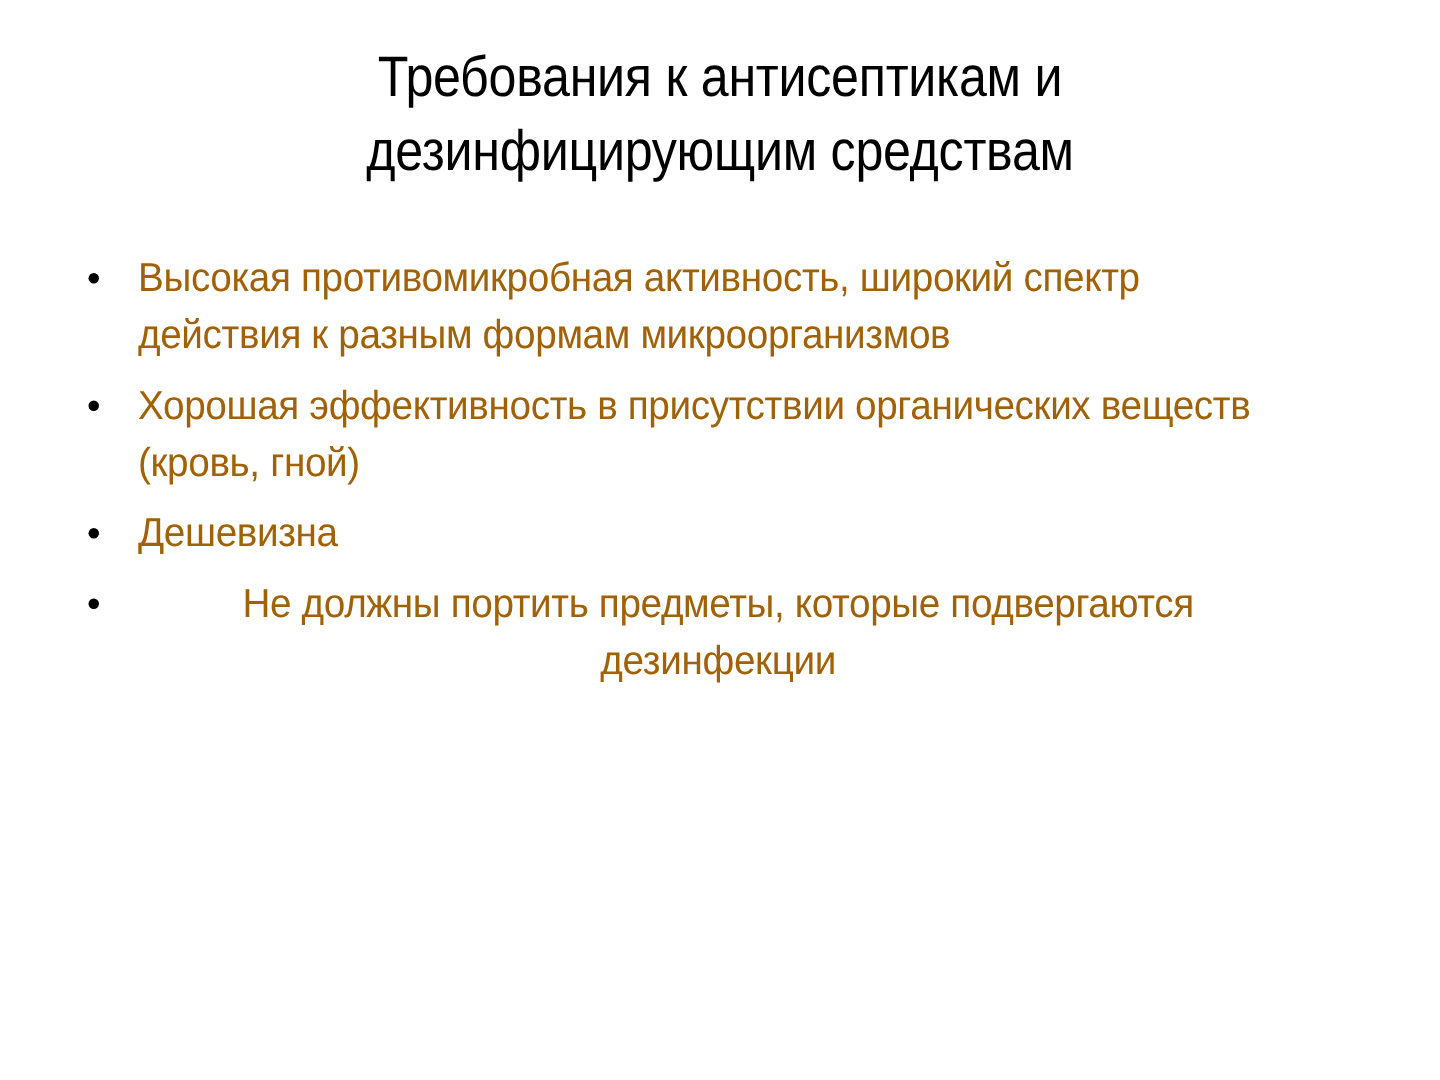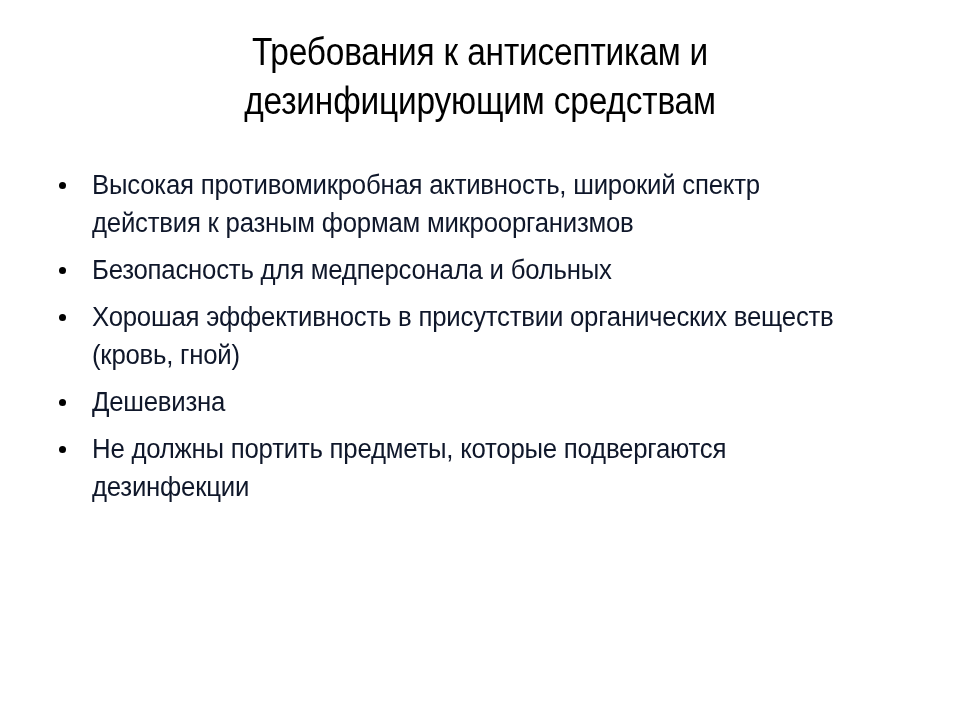--- a/index.html
+++ b/index.html
@@ -56,27 +56,28 @@
   }
 
   .bullet-item {
     position: relative;
     display: block;
     padding-left: 40px;
     margin: 0 0 9px 0;
     font-size: 27px;
     line-height: 38px;
     font-weight: 400;
-    color: #0f172a;
+    color: #a16207;
     letter-spacing: -0.25px;
     max-width: 825px;
   }
 
   .bullet-item:last-child {
     margin-bottom: 14px;
+    text-align: center;
   }
 
   .bullet-marker {
     position: absolute;
     left: 7px;
     top: 16px;
     width: 7px;
     height: 7px;
     border-radius: 50%;
     background: #000000;
@@ -98,24 +99,20 @@
     <span class="title-line">дезинфицирующим средствам</span>
   </div>
 
   <ul class="bullet-list">
 
     <li class="bullet-item">
       <span class="bullet-marker"></span>
       <span class="bullet-text">Высокая противомикробная активность, широкий спектр действия к разным формам микроорганизмов</span>
     </li>
 
-    <li class="bullet-item">
-      <span class="bullet-marker"></span>
-      <span class="bullet-text">Безопасность для медперсонала и больных</span>
-    </li>
 
 
 
     <li class="bullet-item">
       <span class="bullet-marker"></span>
       <span class="bullet-text">Хорошая эффективность в присутствии органических веществ (кровь, гной)</span>
     </li>
 
     <li class="bullet-item">
       <span class="bullet-marker"></span>

